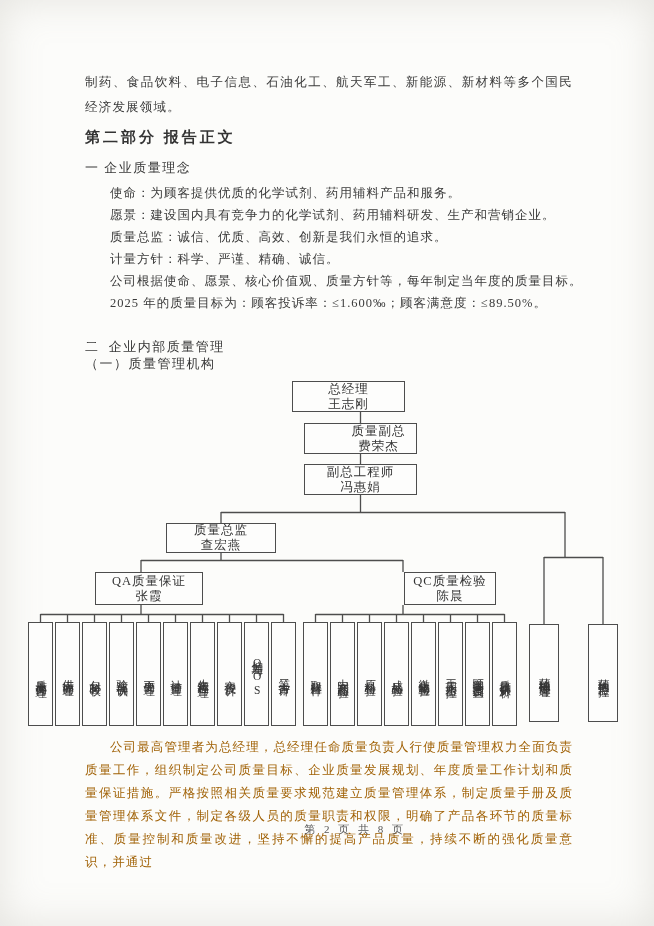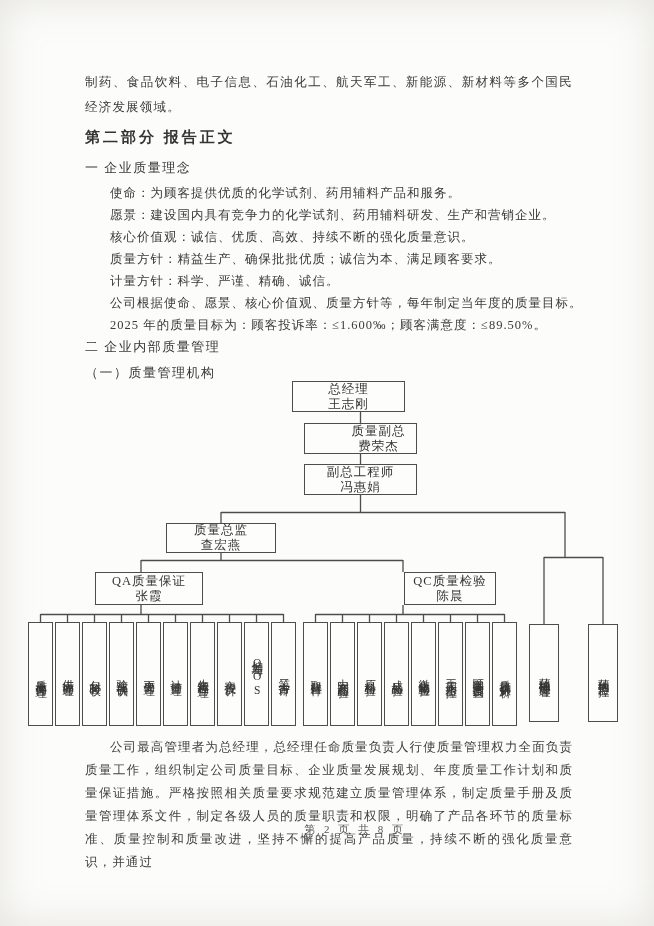--- a/index.html
+++ b/index.html
@@ -42,21 +42,21 @@
     letter-spacing:1px;
     line-height:22px;
     color:#3a3a3a;
   }
   .closing{
     font-size:12.5px;
     letter-spacing:1.1px;
     line-height:23px;
     text-align:justify;
     text-indent:2em;
-    color:#404040;
+    color:#a16207;
   }
   .footer{
     width:100%;
     text-align:center;
     font-size:11px;
     letter-spacing:3px;
     color:#555;
   }
   
   .chart{left:0;top:376px;width:654px;height:356px;}
@@ -98,29 +98,28 @@
 
   <div class="abs body-text" style="left:85px;top:70px;width:488px;">制药、食品饮料、电子信息、石油化工、航天军工、新能源、新材料等多个国民经济发展领域。</div>
 
   <div class="abs h-part" style="left:85px;top:128px;">第二部分 报告正文</div>
 
   <div class="abs h-sub" style="left:85px;top:159px;">一 企业质量理念</div>
 
   <div class="abs" style="left:110px;top:182px;">
     <div class="phil-line">使命：为顾客提供优质的化学试剂、药用辅料产品和服务。</div>
     <div class="phil-line">愿景：建设国内具有竞争力的化学试剂、药用辅料研发、生产和营销企业。</div>
-    <div class="phil-line">核心价值观：诚信、优质、高效、持续不断的强化质量意识。</div>
-    <div class="phil-line">质量方针：精益生产、确保批批优质；诚信为本、满足顾客要求。</div>
+    <div class="phil-line">质量总监：诚信、优质、高效、创新是我们永恒的追求。</div>
     <div class="phil-line">计量方针：科学、严谨、精确、诚信。</div>
     <div class="phil-line">公司根据使命、愿景、核心价值观、质量方针等，每年制定当年度的质量目标。</div>
     <div class="phil-line">2025 年的质量目标为：顾客投诉率：≤1.600‰；顾客满意度：≤89.50%。</div>
   </div>
 
-  <div class="abs h-sub" style="left:85px;top:338px;">二 企业内部质量管理</div>
-  <div class="abs h-sub" style="left:85px;top:364px;text-align:center;">（一）质量管理机构</div>
+  <div class="abs h-sub" style="left:85px;top:338px;font-family:Liberation Mono, monospace;">二 企业内部质量管理</div>
+  <div class="abs h-sub" style="left:85px;top:355px;text-align:center;">（一）质量管理机构</div>
 
   <div class="abs chart">
 
     <svg width="654" height="356" viewBox="0 0 654 356">
       <g stroke="#4d4d4d" stroke-width="1.3">
 
         <line x1="360.5" y1="36" x2="360.5" y2="47"></line>
         <line x1="360.5" y1="78" x2="360.5" y2="88"></line>
         <line x1="360.5" y1="119" x2="360.5" y2="136"></line>
 

